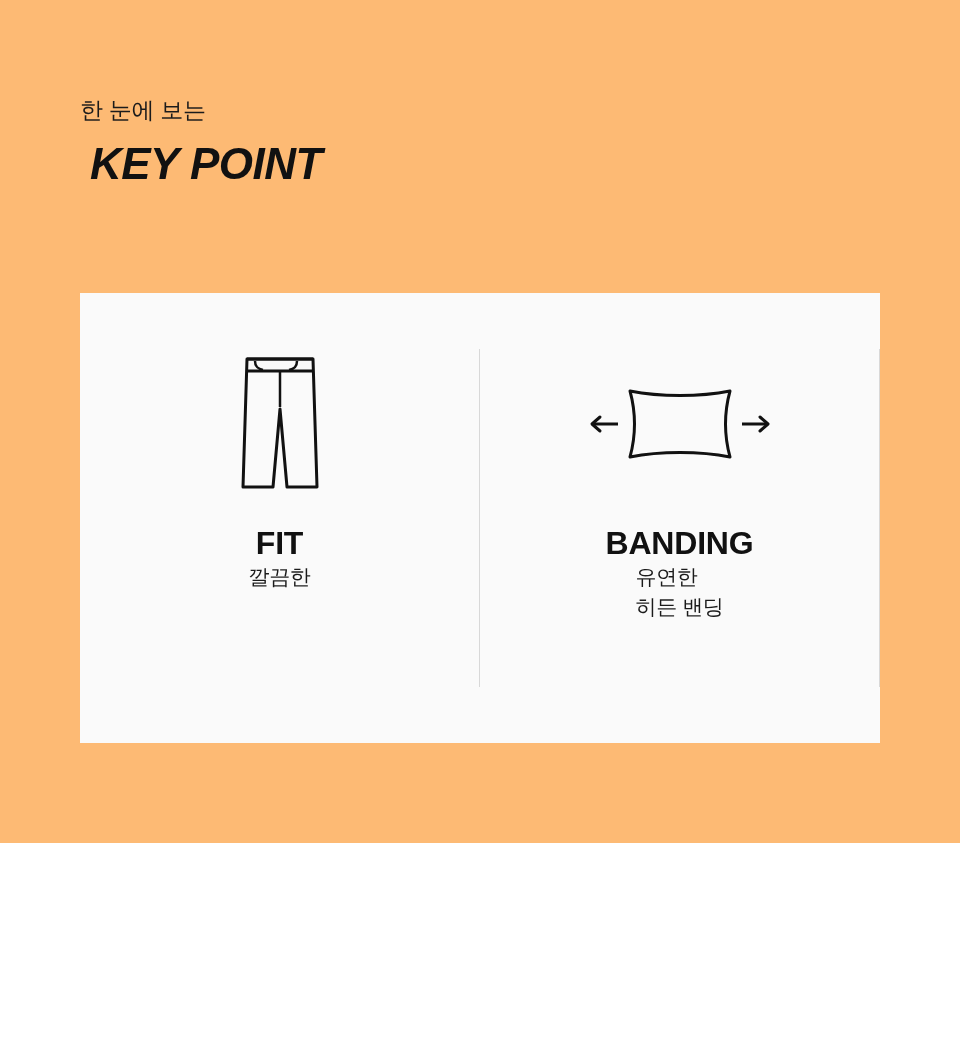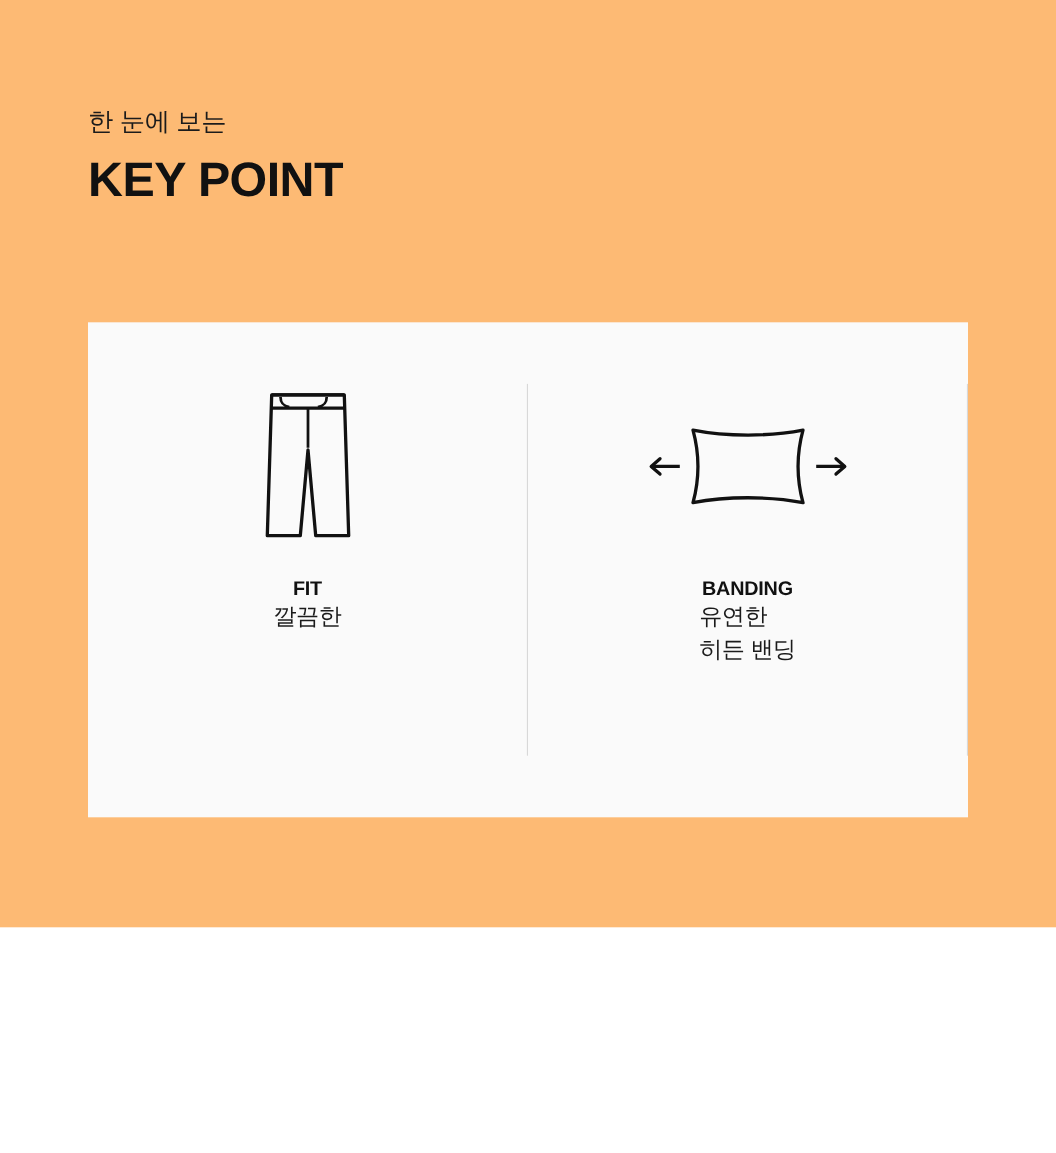--- a/index.html
+++ b/index.html
@@ -40,21 +40,22 @@
     color: #1b1b1b;
     letter-spacing: -0.3px;
     margin: 0 0 16px 0;
   }
   .title {
     font-size: 44px;
     line-height: 1.0;
     font-weight: 700;
     letter-spacing: -0.5px;
     color: #111111;
-    margin: 0;
+    margin: 10px;
+    font-style: italic;
   }
   .card {
     position: absolute;
     left: 80px;
     top: 293px;
     width: 800px;
     height: 450px;
     background: #fafafa;
     display: flex;
     flex-direction: row;
@@ -78,21 +79,21 @@
     flex: 0 0 1px;
   }
   .icon-box {
     height: 150px;
     display: flex;
     align-items: center;
     justify-content: center;
   }
   .col-title {
     margin-top: 26px;
-    font-size: 18px;
+    font-size: 32px;
     font-weight: 700;
     letter-spacing: -0.2px;
     color: #111111;
     text-align: center;
   }
   .col-desc {
     font-size: 21px;
     line-height: 1.45;
     font-weight: 400;
     color: #1b1b1b;

